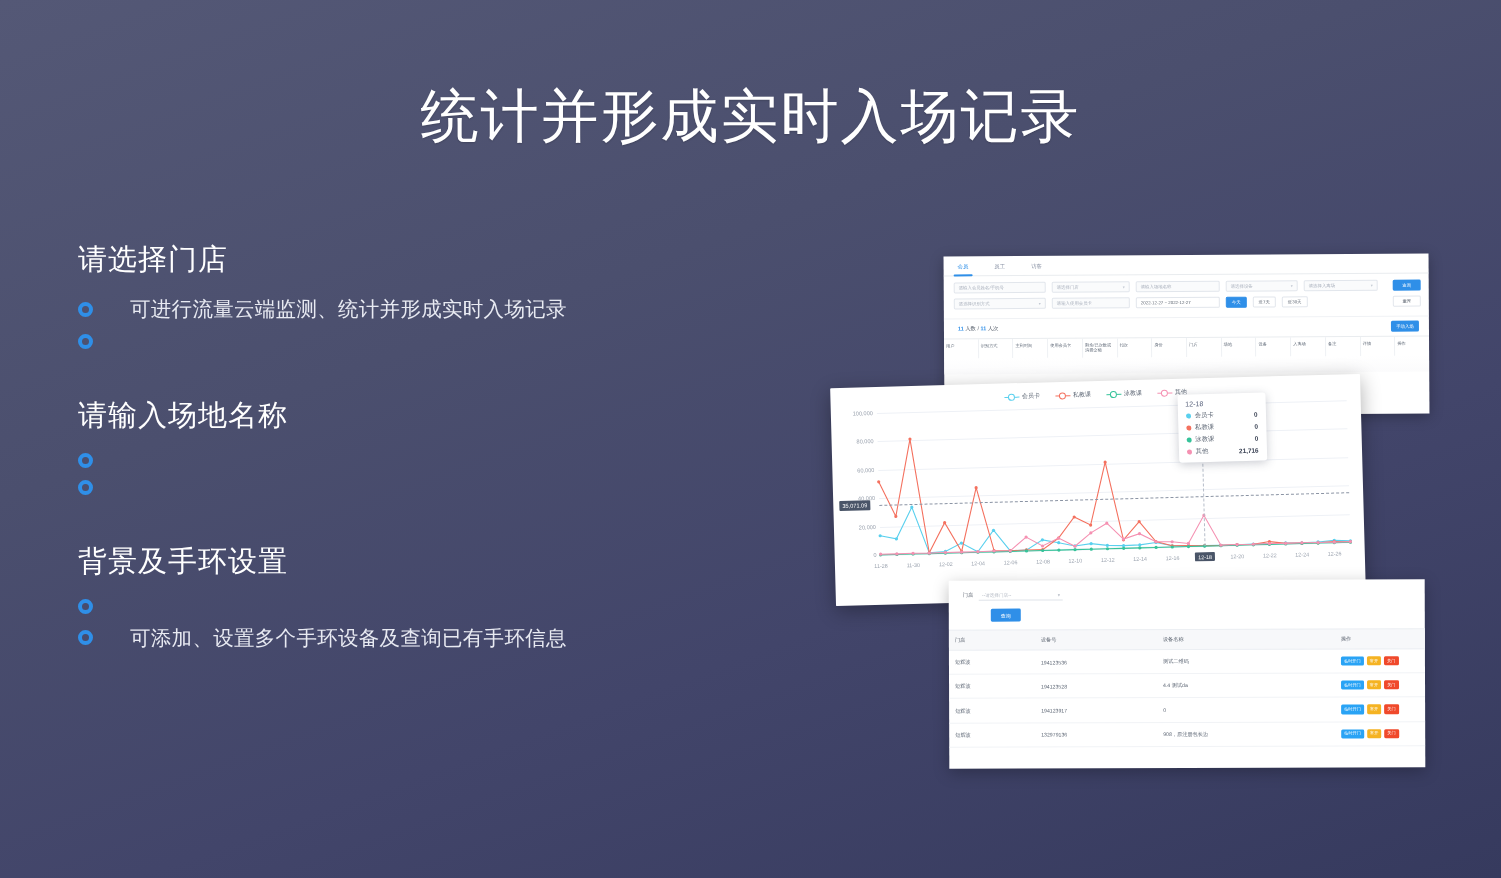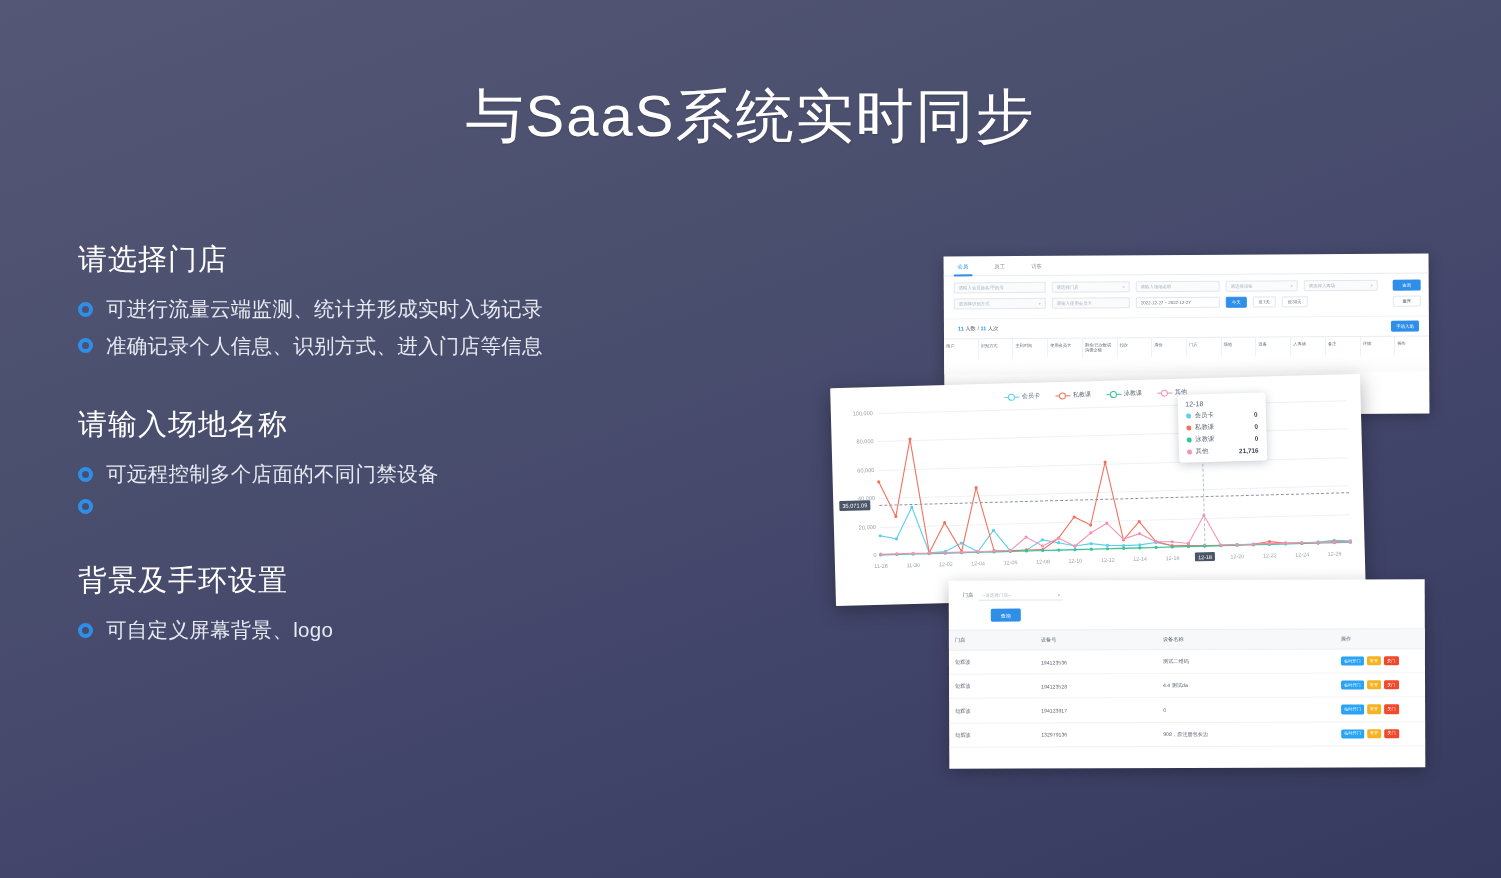--- a/index.html
+++ b/index.html
@@ -20,21 +20,21 @@
   }
 
   
   .features{ position:absolute; left:78px; top:240px; width:700px; }
   .feature-block{ margin-bottom:47px; }
   .feature-block:last-child{ margin-bottom:0; }
   .feature-heading{
     color:#ffffff; font-size:29px; font-weight:400;
     letter-spacing:1px; margin-bottom:17px;
   }
-  .bullet-row{ display:flex; align-items:center; margin-bottom:12px; }
+  .bullet-row{ display:flex; align-items:center; margin-bottom:12px;gap:24px; }
   .bullet-row:last-child{ margin-bottom:0; }
   .bullet-dot{
     width:15px; height:15px; border-radius:50%;
     border:4.5px solid #2f8fe8; background:transparent;
     margin-right:13px; flex:none;
   }
   .bullet-text{
     color:#e8eaf2; font-size:20.5px; letter-spacing:.3px; line-height:1.2;
   }
 
@@ -191,52 +191,53 @@
     padding:2.5px 3px; display:flex; align-items:center; justify-content:center;
     line-height:1;
   }
   .op.b{ background:#29a3f5; min-width:22px; }
   .op.y{ background:#f5b322; min-width:12px; }
   .op.r{ background:#f0492b; min-width:12px; }
 </style>
 </head>
 <body>
 
-<div class="hero-title">与SaaS系统实时同步</div>
+<div class="hero-title">统计并形成实时入场记录</div>
 
 <div class="features">
 
   <div class="feature-block">
     <div class="feature-heading">请选择门店</div>
     <div class="bullet-row">
       <span class="bullet-dot"></span>
       <span class="bullet-text">可进行流量云端监测、统计并形成实时入场记录</span>
     </div>
     <div class="bullet-row">
       <span class="bullet-dot"></span>
-      <span class="bullet-text">准确记录个人信息、识别方式、进入门店等信息</span>
     </div>
   </div>
 
   <div class="feature-block">
     <div class="feature-heading">请输入场地名称</div>
     <div class="bullet-row">
       <span class="bullet-dot"></span>
-      <span class="bullet-text">可远程控制多个店面的不同门禁设备</span>
     </div>
     <div class="bullet-row">
       <span class="bullet-dot"></span>
     </div>
   </div>
 
   <div class="feature-block">
     <div class="feature-heading">背景及手环设置</div>
     <div class="bullet-row">
       <span class="bullet-dot"></span>
-      <span class="bullet-text">可自定义屏幕背景、logo</span>
+    </div>
+    <div class="bullet-row">
+      <span class="bullet-dot"></span>
+      <span class="bullet-text">可添加、设置多个手环设备及查询已有手环信息</span>
     </div>
   </div>
 
 </div>
 
 <div class="shots">
 
   <div class="win win-top">
     <div class="tabs">
       <div class="tab active">会员</div>

